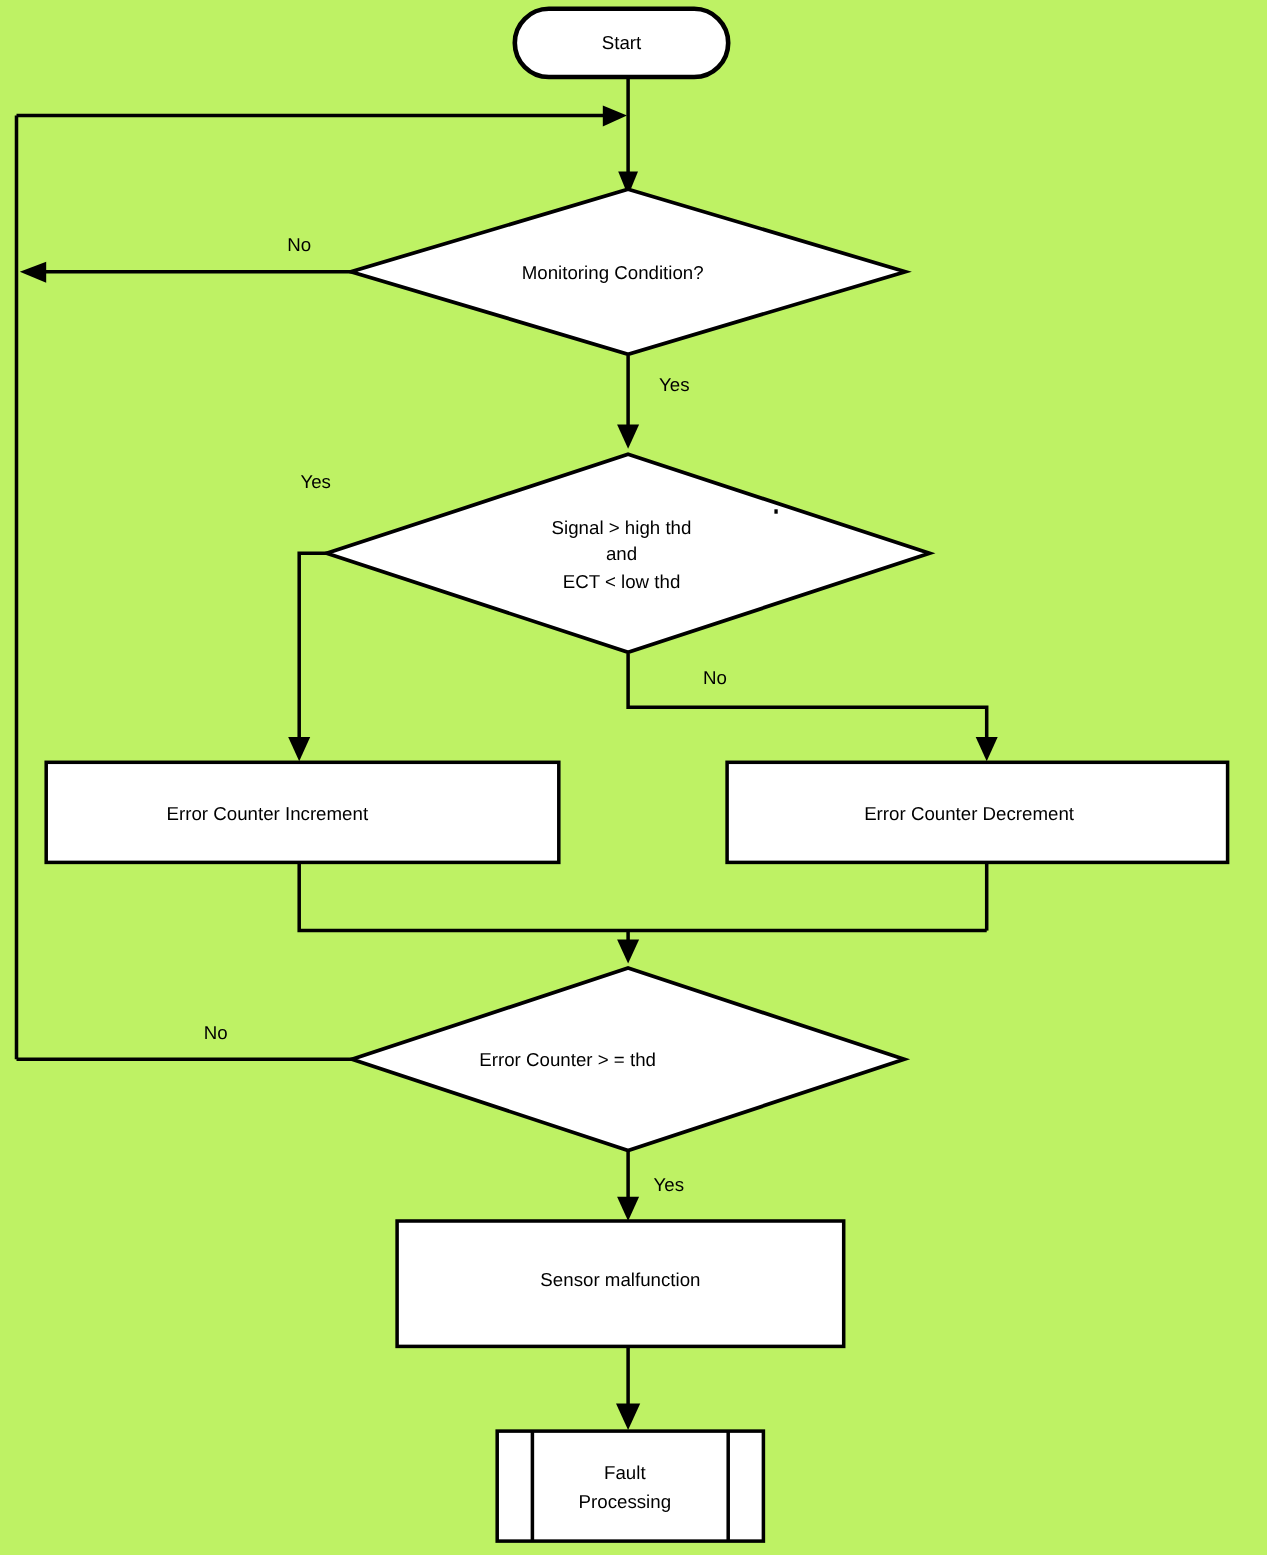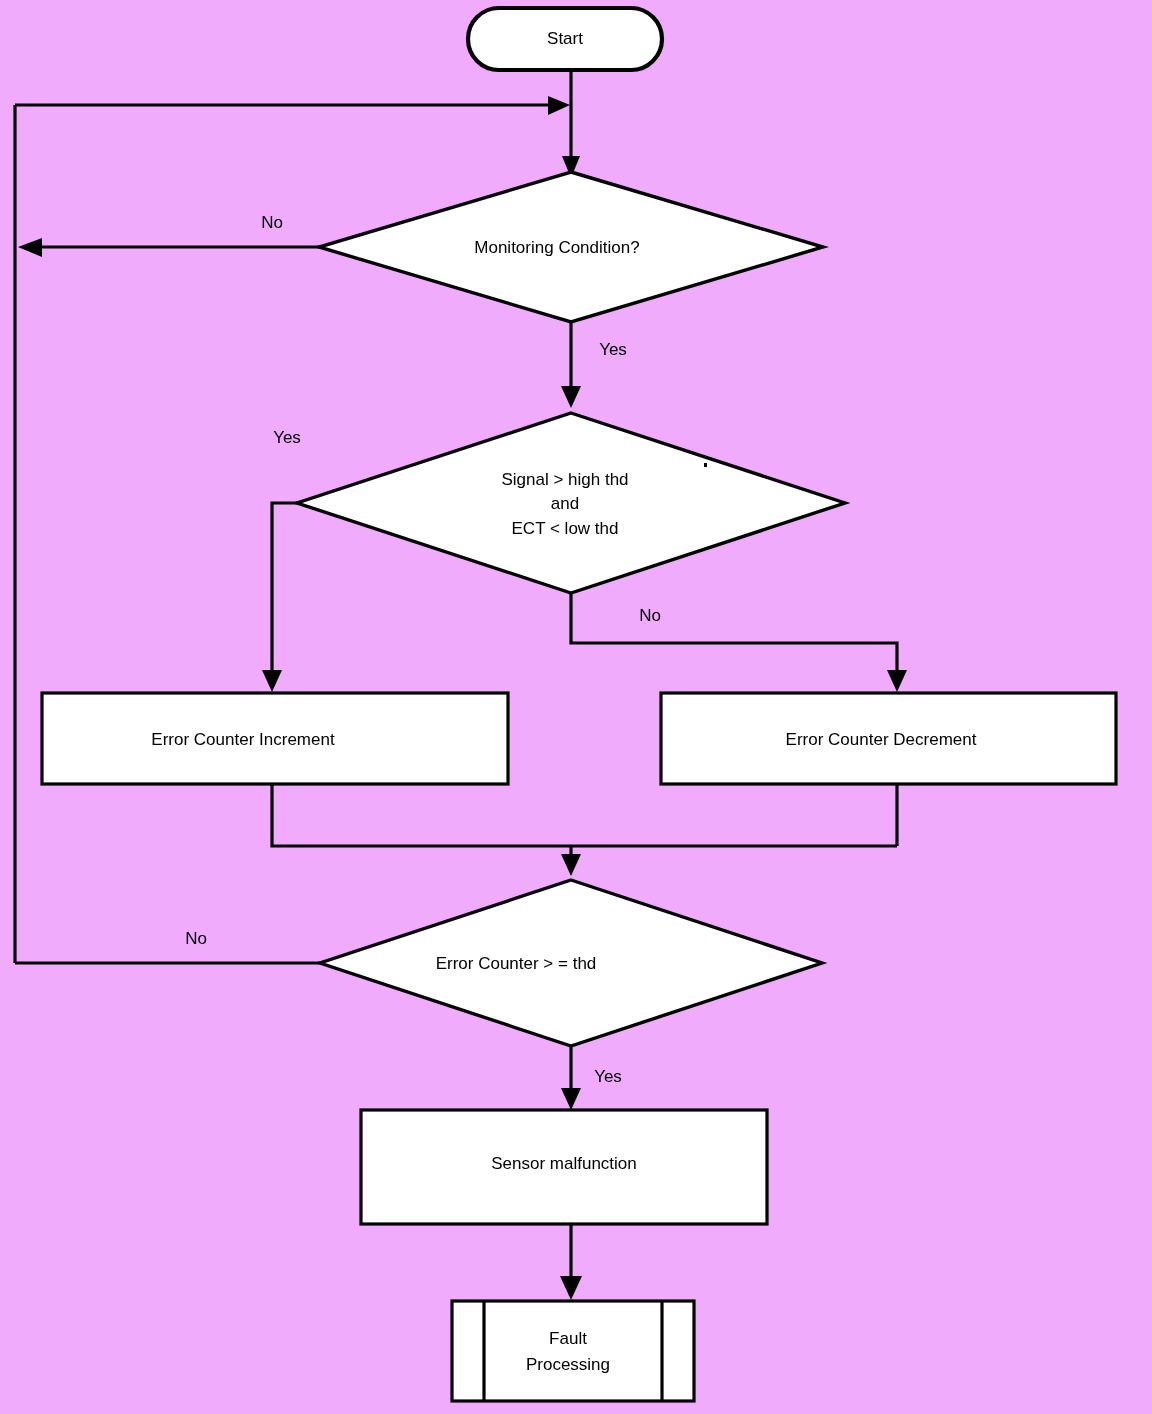--- a/index.html
+++ b/index.html
@@ -10,21 +10,21 @@
   body {
     width: 1152px;
     height: 1414px;
     font-family: "Liberation Sans", sans-serif;
     overflow: hidden;
   }
   #flowchart-root {
     position: relative;
     width: 1152px;
     height: 1414px;
-    background: #f0abfc;
+    background: #bef264;
   }
   svg.flow {
     display: block;
     width: 1152px;
     height: 1414px;
   }
   .shape-stroke {
     fill: #ffffff;
     stroke: #000000;
     stroke-width: 3.2;

